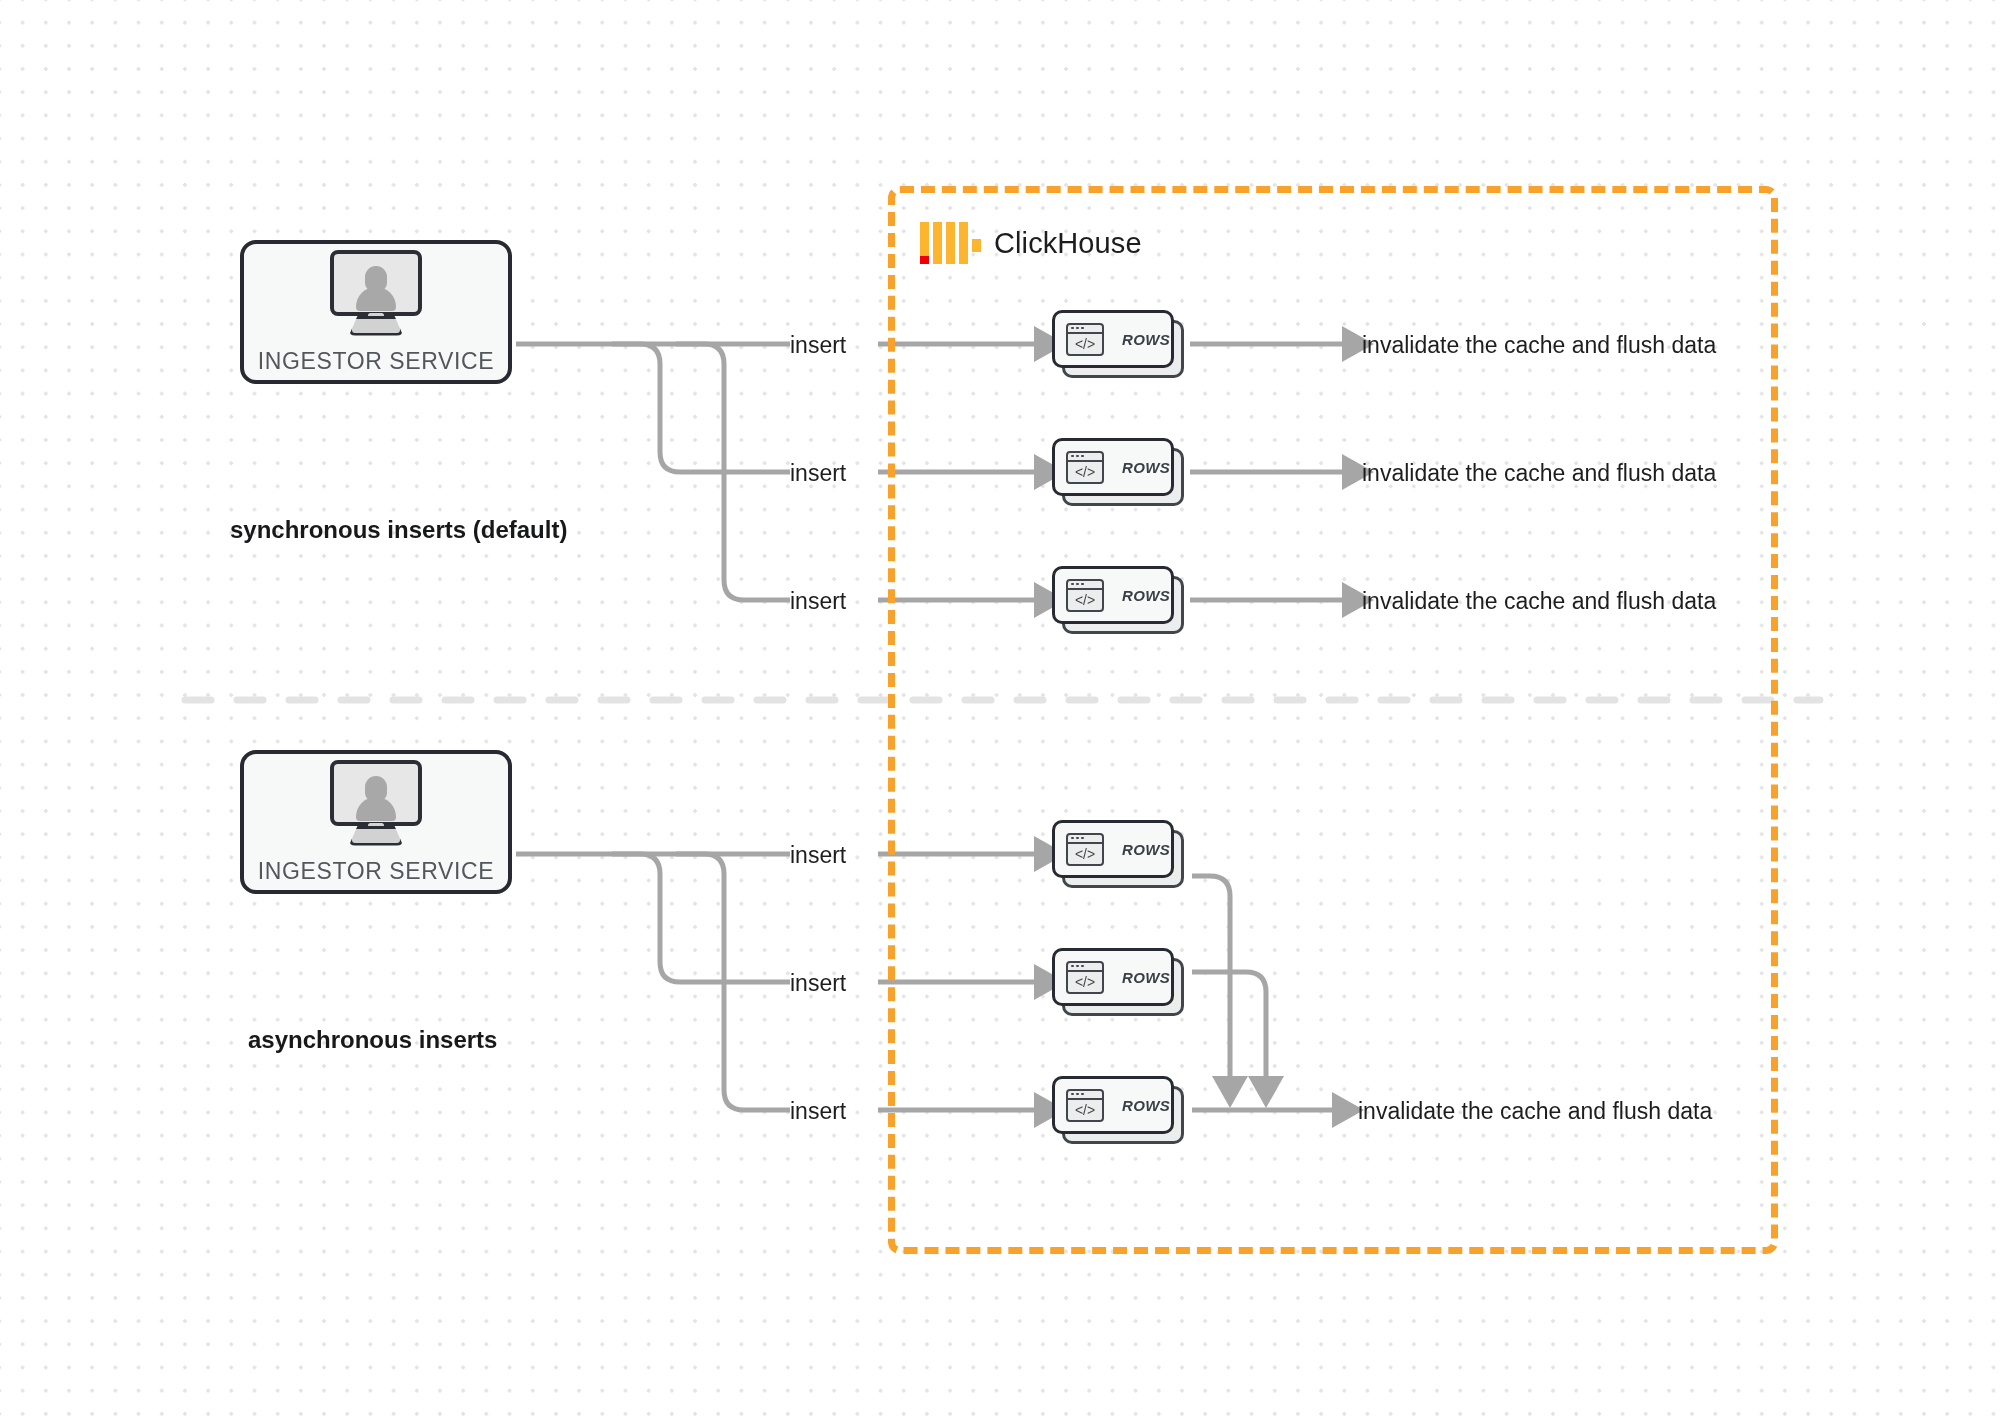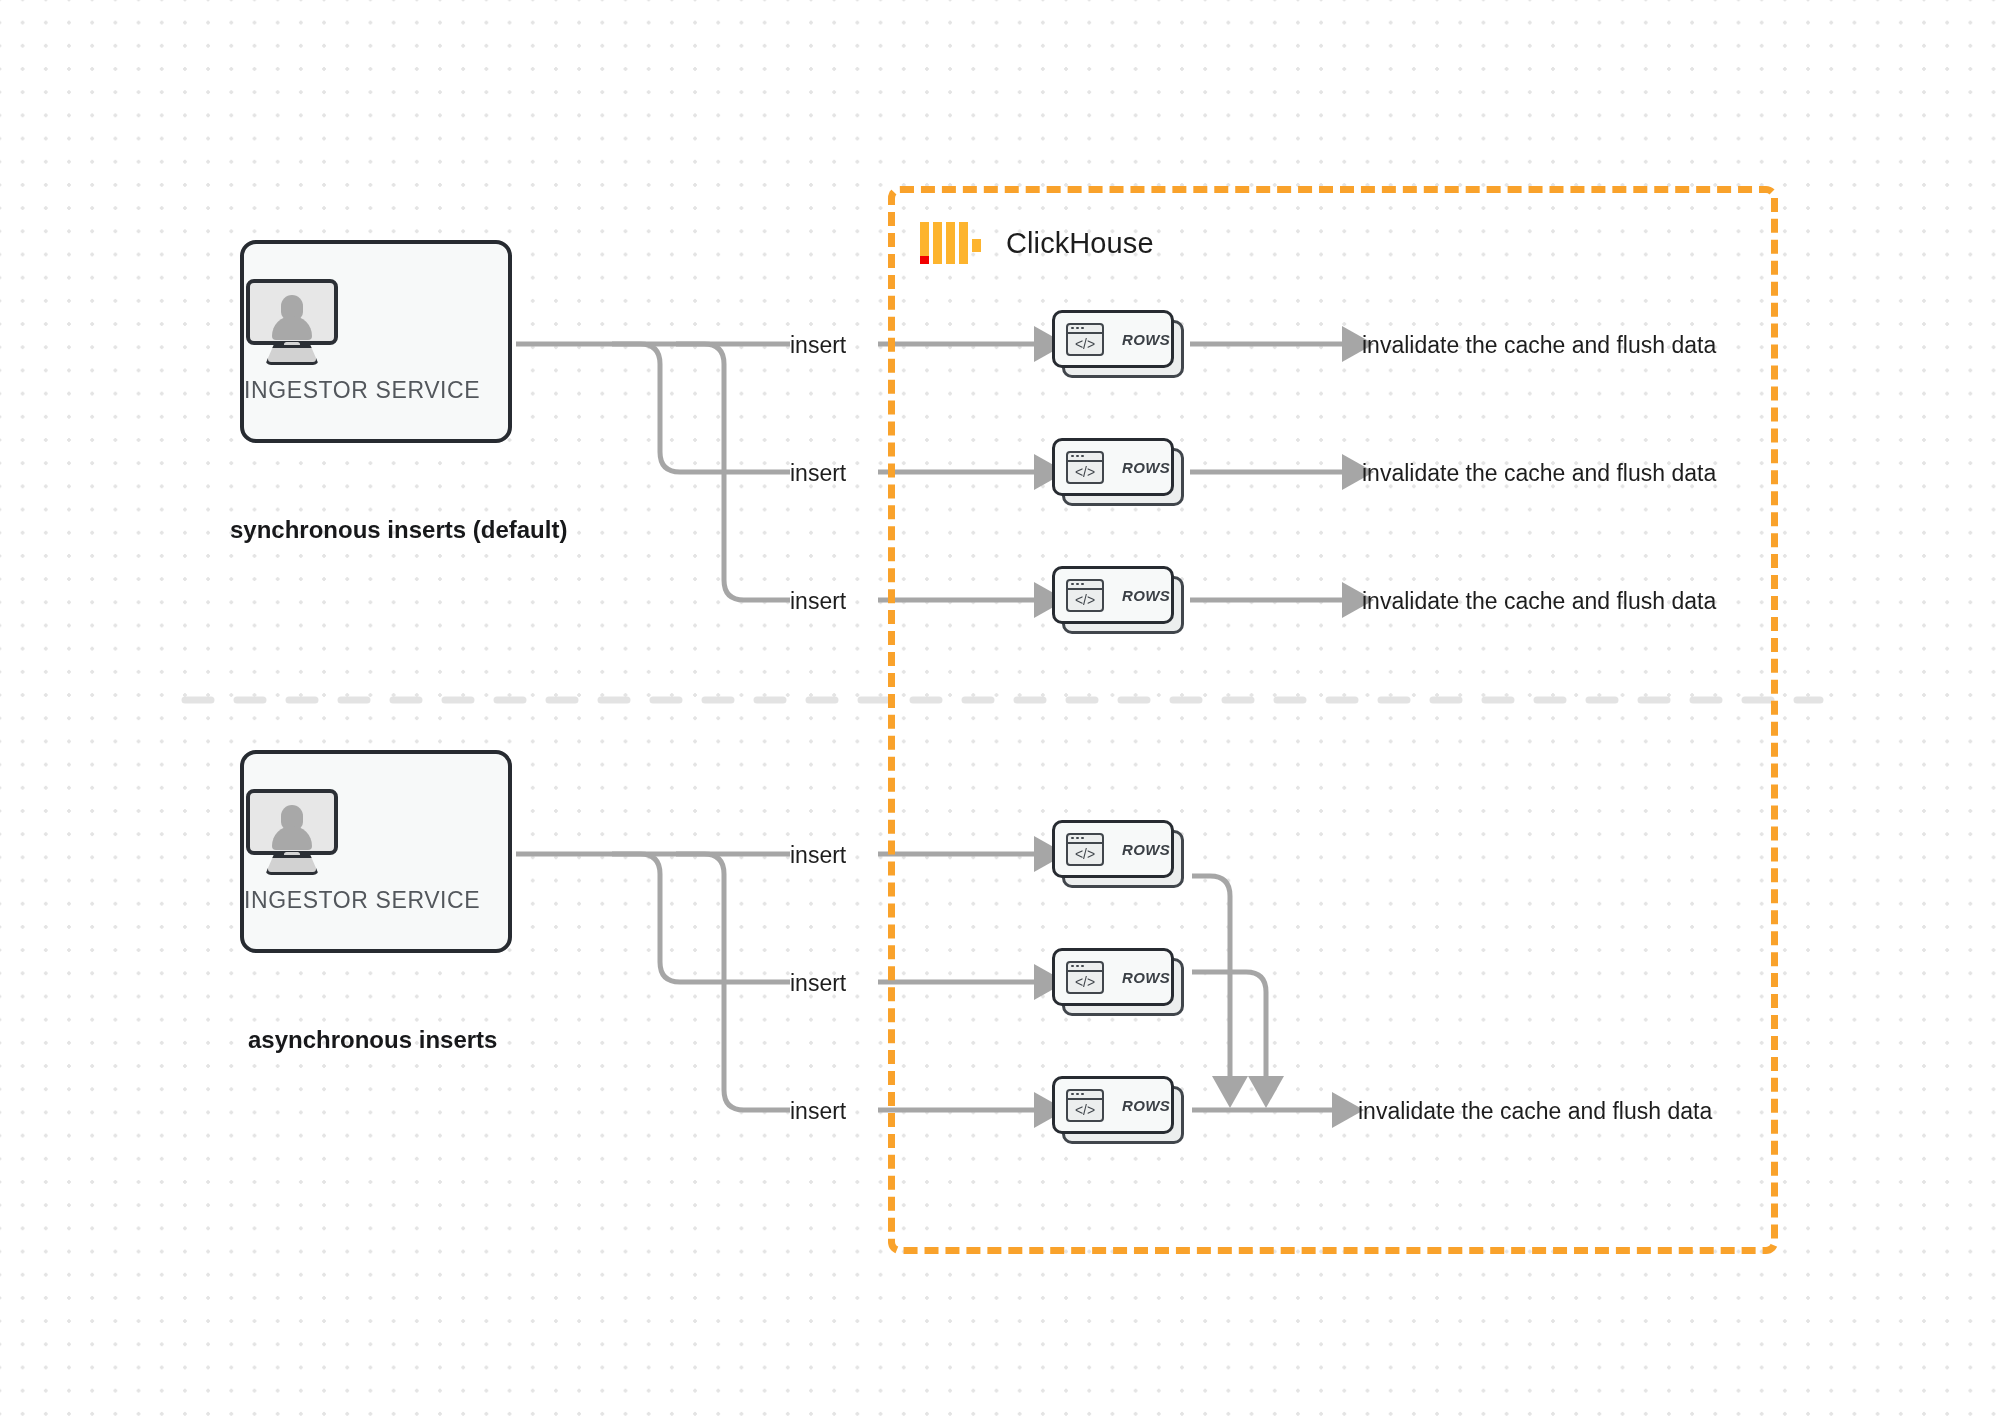--- a/index.html
+++ b/index.html
@@ -38,21 +38,21 @@
     box-sizing: border-box;
   }
 
   
   .ch-brand {
     position: absolute;
     left: 920px;
     top: 222px;
     display: flex;
     align-items: center;
-    gap: 32px;
+    gap: 20px;
   }
   .ch-logo {
     position: relative;
     width: 54px;
     height: 42px;
   }
   .ch-logo .bar {
     position: absolute;
     top: 0;
     width: 8.5px;
@@ -83,28 +83,28 @@
     font-size: 29px;
     color: #1d1d1d;
     letter-spacing: 0.1px;
     white-space: nowrap;
   }
 
   
   .ingestor {
     position: absolute;
     width: 272px;
-    height: 203px;
+    height: 144px;
     background: #f7f9f9;
     border: 4px solid #272b31;
     border-radius: 16px;
     box-sizing: border-box;
     display: flex;
     flex-direction: column;
-    align-items: flex-start;
+    align-items: center;
     justify-content: center;
   }
   .ingestor.sync  { left: 240px; top: 240px; }
   .ingestor.async { left: 240px; top: 750px; }
 
   .monitor {
     position: relative;
     width: 96px;
     height: 86px;
     margin-bottom: 12px;

